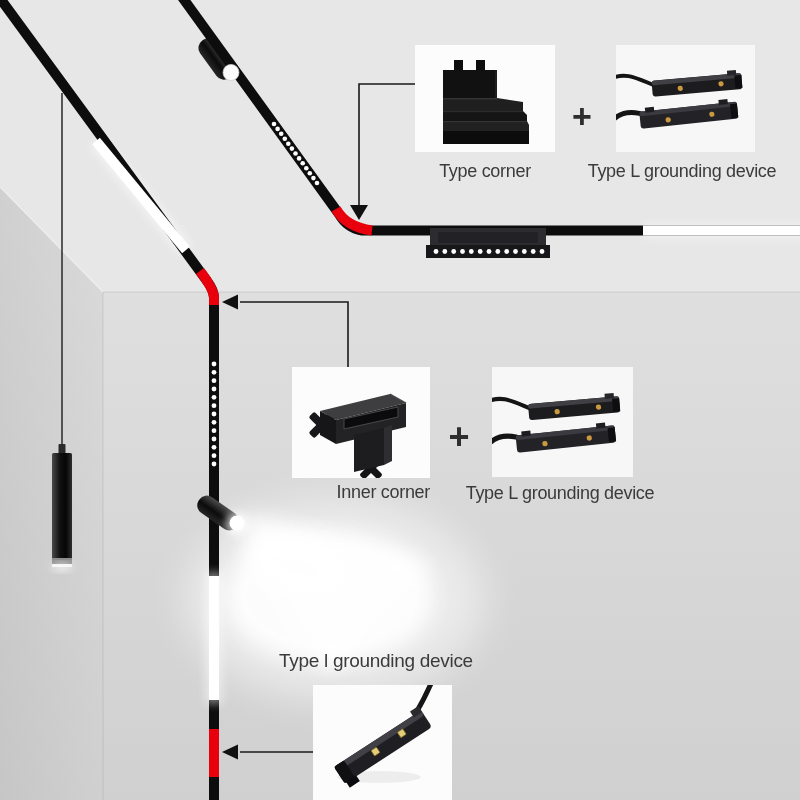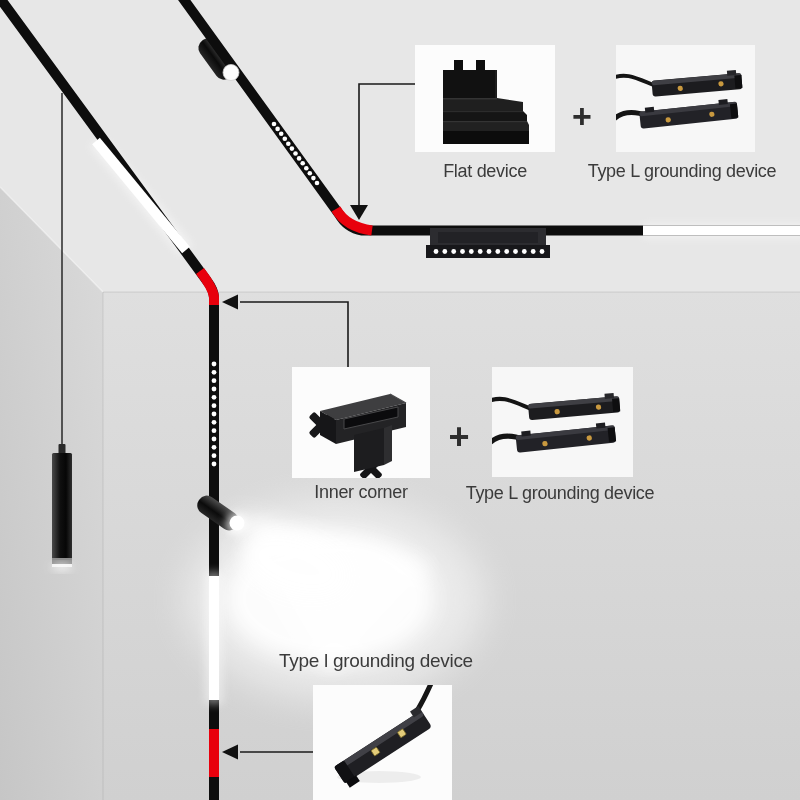--- a/index.html
+++ b/index.html
@@ -206,21 +206,21 @@
       <rect x="24" y="62" width="98" height="4.5" rx="2" fill="#3a3a40"></rect>
       <rect x="115" y="64" width="7" height="14" fill="#0e0e10"></rect>
       <rect x="30" y="58.5" width="9" height="5" fill="#1d1d21"></rect>
       <rect x="104" y="58.5" width="9" height="5" fill="#1d1d21"></rect>
       <circle cx="52" cy="73" r="2.6" fill="#c9993f"></circle>
       <circle cx="96" cy="72" r="2.6" fill="#c9993f"></circle>
     </g>
   </svg>
 </div>
 
-<div class="label" style="left:415px;top:160px;width:140px;">Flat device</div>
+<div class="label" style="left:415px;top:160px;width:140px;">Type corner</div>
 <div class="label" style="left:582px;top:160px;width:200px;">Type L grounding device</div>
 
 <div class="product-box" style="left:292px;top:367px;width:138px;height:111px;">
   <svg width="138" height="111" viewBox="0 0 138 111">
     <g fill="#18181a">
       <rect x="-4" y="-15" width="8" height="30" rx="2" transform="translate(30,58) rotate(45)"></rect>
       <rect x="-4" y="-15" width="8" height="30" rx="2" transform="translate(30,58) rotate(-45)"></rect>
     </g>
     <polygon points="28,44 98,27 114,36 44,53" fill="#3e3e40"></polygon>
     <polygon points="44,53 114,36 114,60 44,77" fill="#232325"></polygon>
@@ -255,21 +255,21 @@
       <rect x="24" y="62" width="98" height="4.5" rx="2" fill="#3a3a40"></rect>
       <rect x="115" y="64" width="7" height="14" fill="#0e0e10"></rect>
       <rect x="30" y="58.5" width="9" height="5" fill="#1d1d21"></rect>
       <rect x="104" y="58.5" width="9" height="5" fill="#1d1d21"></rect>
       <circle cx="52" cy="73" r="2.6" fill="#c9993f"></circle>
       <circle cx="96" cy="72" r="2.6" fill="#c9993f"></circle>
     </g>
   </svg>
 </div>
 
-<div class="label" style="left:292px;top:481px;width:138px;">Inner corner</div>
+<div class="label" style="left:292px;top:481px;width:138px;text-align:right;">Inner corner</div>
 <div class="label" style="left:462px;top:482px;width:196px;">Type L grounding device</div>
 
 <div class="label" style="left:276px;top:650px;width:200px;font-size:19px;">Type l grounding device</div>
 
 <div class="product-box" style="left:313px;top:685px;width:139px;height:118px;">
   <svg width="139" height="118" viewBox="0 0 139 118">
     <path d="M104,26 C110,16 114,8 120,-6" stroke="#161616" stroke-width="5" fill="none"></path>
     <ellipse cx="66" cy="92" rx="42" ry="6" fill="rgba(0,0,0,0.06)"></ellipse>
     <g transform="rotate(-33 70 62)">
       <rect x="18" y="52" width="104" height="20" rx="4" fill="#1f1f23"></rect>

